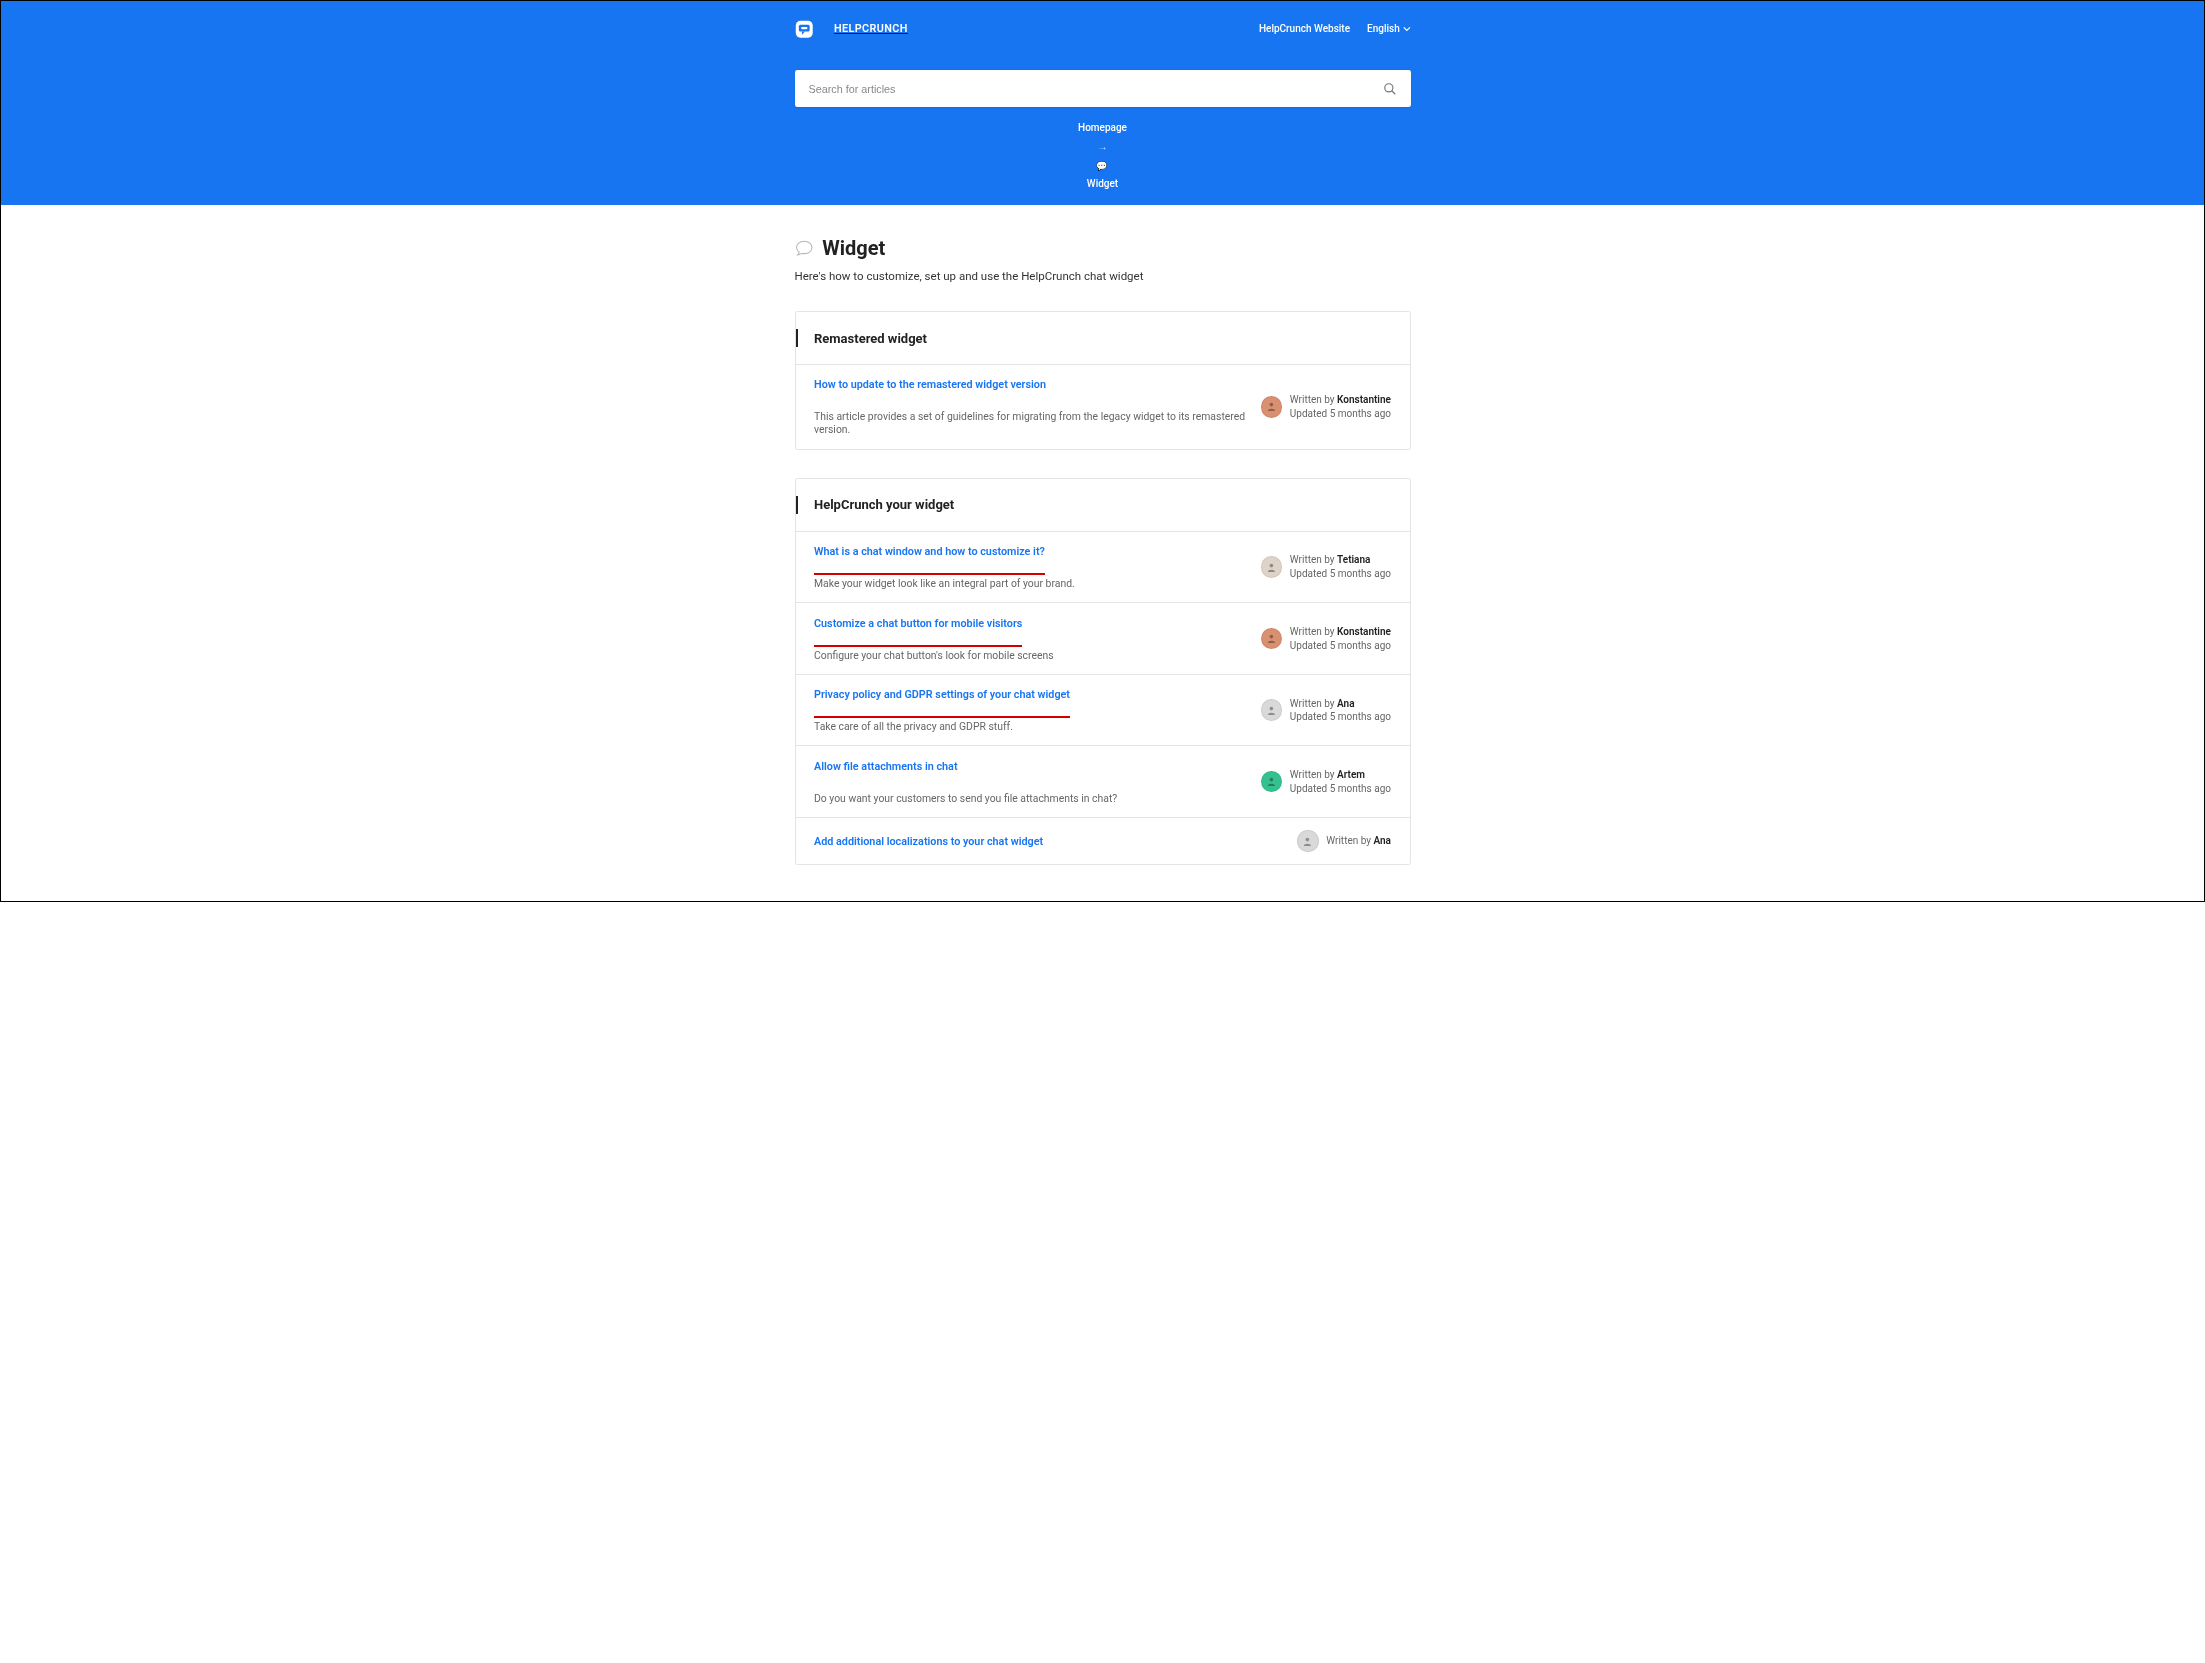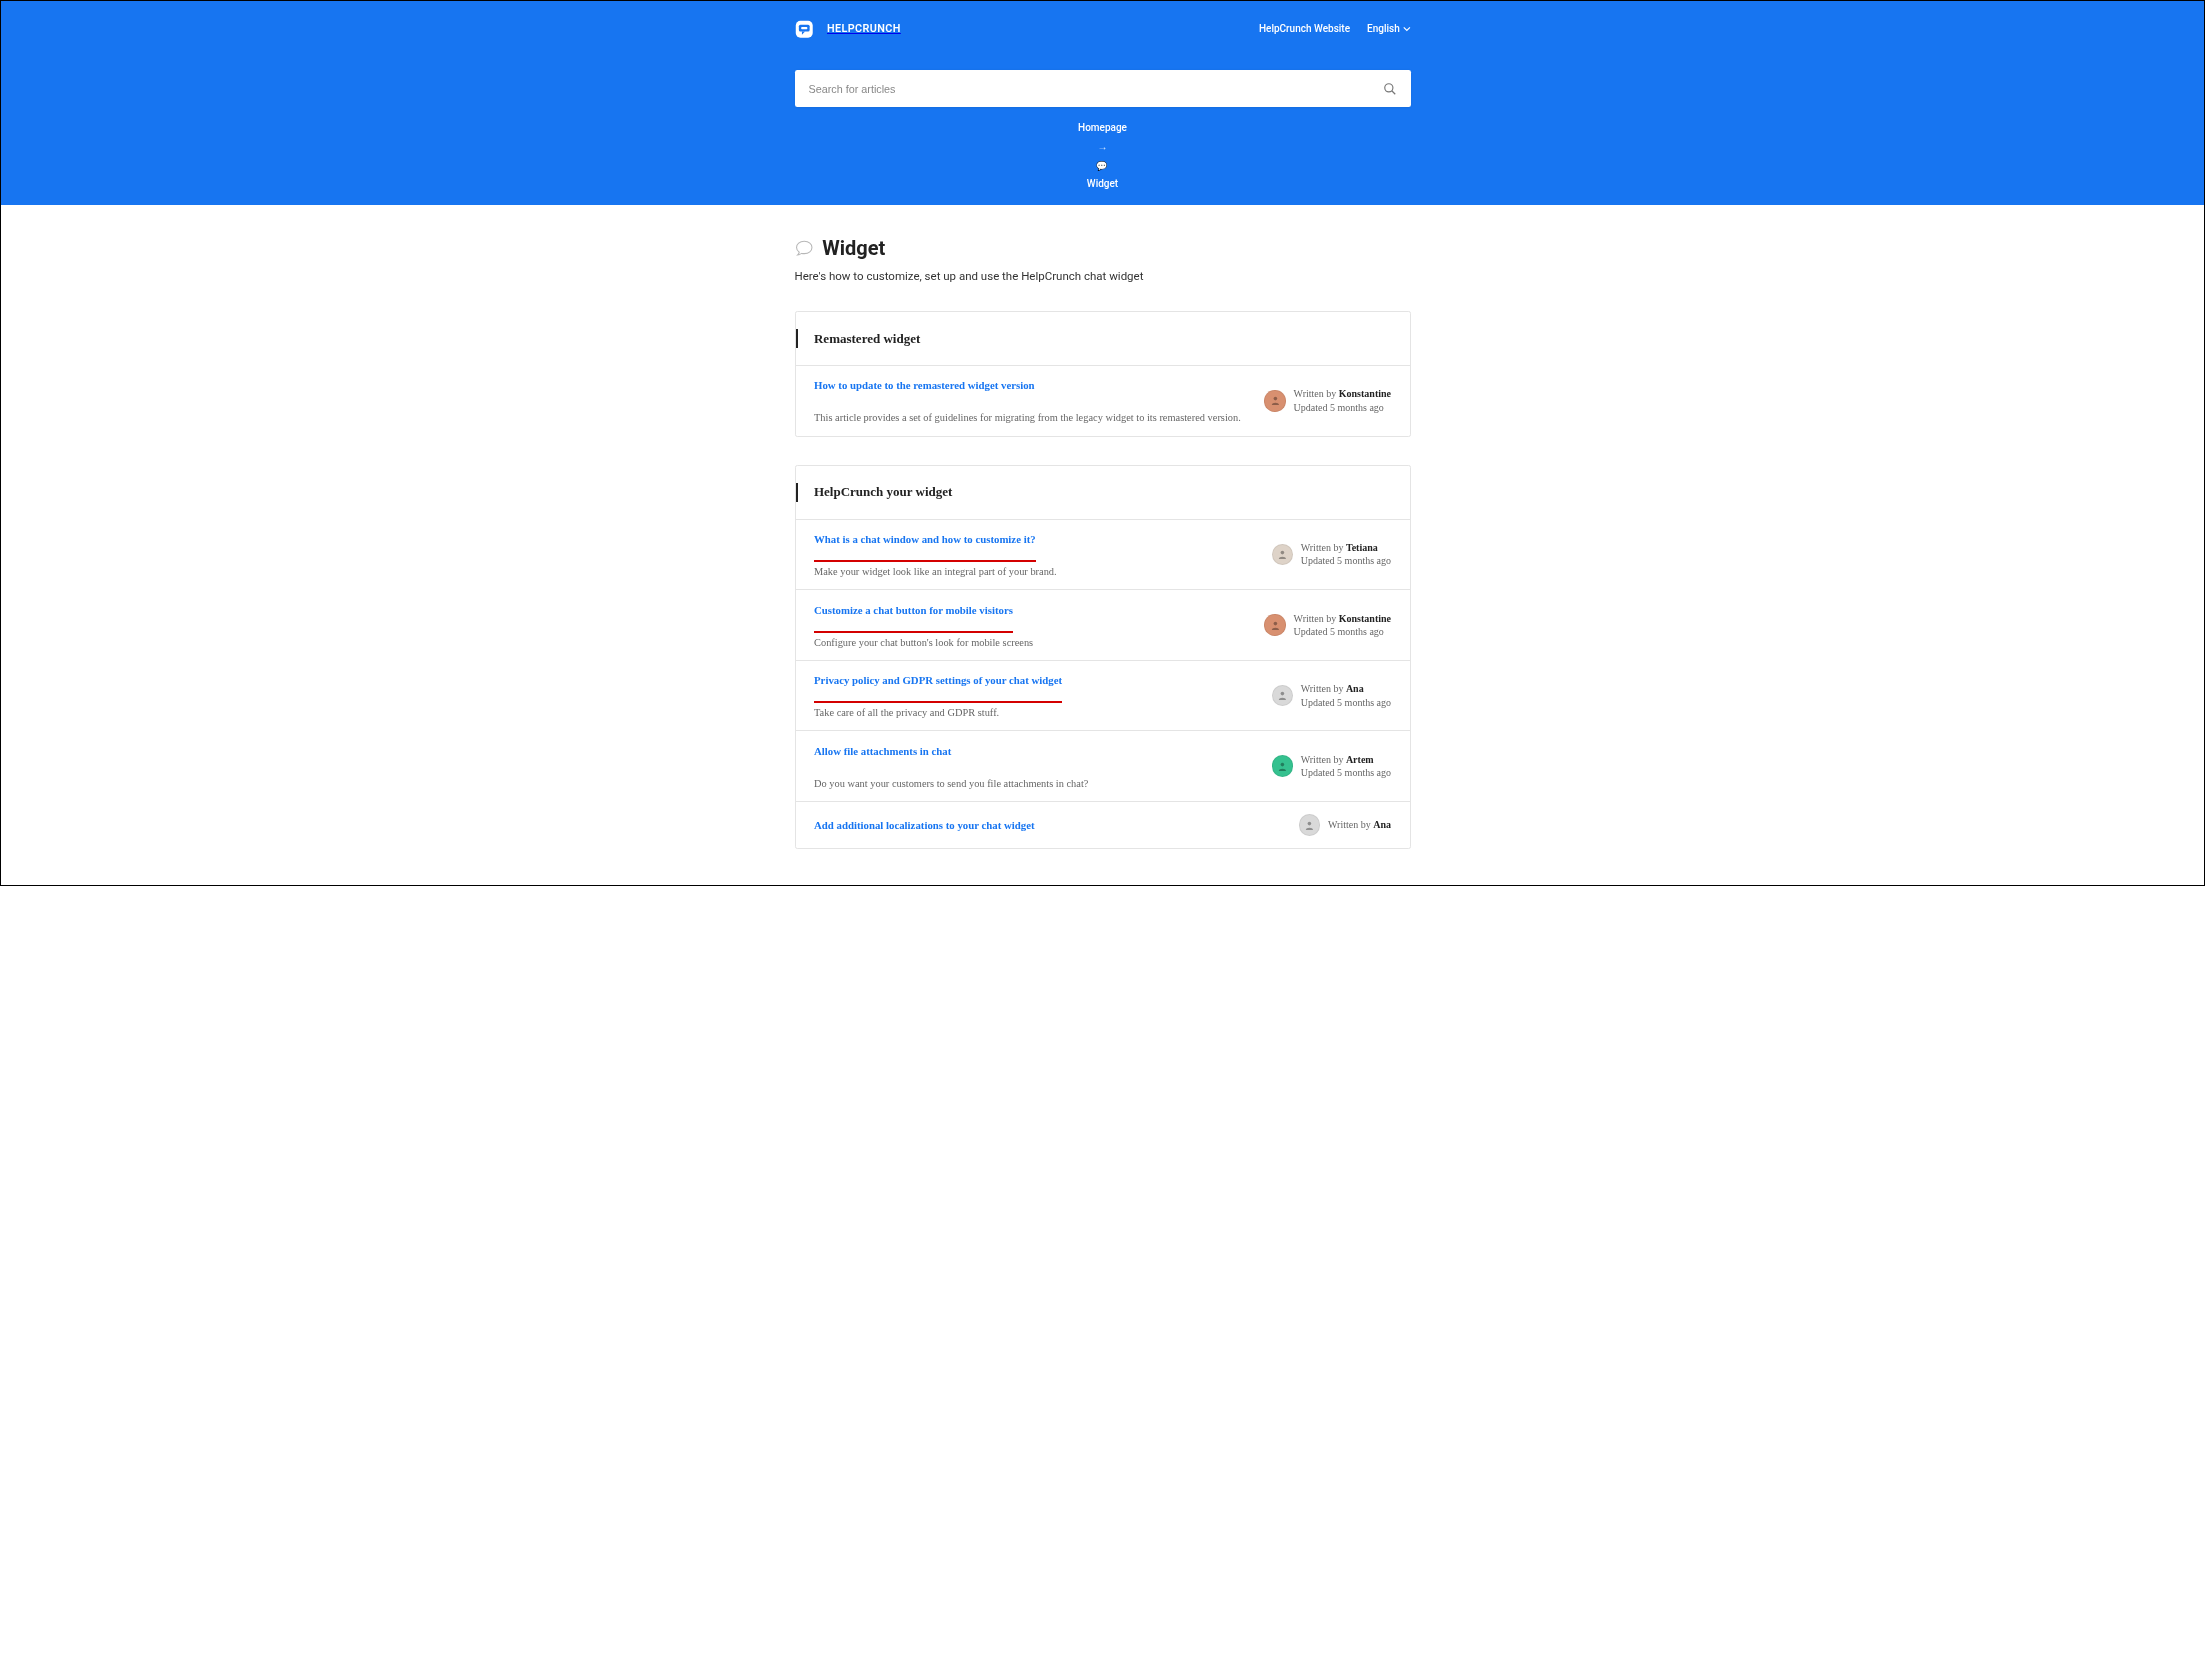--- a/index.html
+++ b/index.html
@@ -1,40 +1,40 @@
 <!DOCTYPE html>
 <html style="font-size:12.3px"><head>
 <meta charset="utf-8">
 <style>
 * { margin: 0; padding: 0; box-sizing: border-box; }
 body { font-family: -apple-system, BlinkMacSystemFont, "Segoe UI", Roboto, Helvetica, Arial, sans-serif; background: #fff; border: 1.5px solid #000; }
 .hero { background: #1775f1; padding: 18.5px 0 15.4px; }
 .container { max-width: 616px; margin: 0 auto; }
 .topbar { display: flex; justify-content: space-between; align-items: center; margin-bottom: 32px; }
-.brand { display: flex; align-items: center; gap: 14px; }
+.brand { display: flex; align-items: center; gap: 21px; }
 .brand-logo { width: 18.5px; height: 18.5px; }
 .brand-text { color: #fff; font-size: 10.8px; font-weight: 600; letter-spacing: 0.4px; }
 .topnav { display: flex; align-items: flex-end; gap: 17px; }
 .topnav a { color: #fff; text-decoration: none; font-size: 10px; font-weight: 500; }
 .lang { display: flex; align-items: center; gap: 3.1px; cursor: pointer; }
 .lang span { color:#fff; font-size:10px; font-weight:500; }
 .search-wrap { display: flex; align-items: center; background:#fff; border-radius:2.3px; height:37px; padding:0 14px; box-shadow:0 0.8px 2.3px rgba(0,0,0,0.08); }
 .search-wrap input { flex:1; border:none; outline:none; font-size:10.8px; color:#333; }
 .search-wrap input::placeholder { color:#888; }
 .search-ic { color:#777; }
 .crumbs { margin-top:15.4px; display:flex; align-items:center; gap:7.7px; font-size:10px; color:#fff; font-weight:500;flex-direction:column; }
 .crumbs a { color:#fff; text-decoration:none; }
 .crumbs .arrow { opacity:.85; }
 .crumbs .chat-ic { font-size:9.2px; }
 .content { padding: 31px 0 0; }
 .page-head { display:flex; align-items:center; gap:9.2px; margin-bottom:9.2px; }
 .page-head .bubble { width:18.5px; height:18.5px; color:#555; opacity:.6; }
 .page-head h1 { font-size:20px; font-weight:700; color:#222; }
 .page-desc { font-size:11.5px; color:#333; margin-bottom:28px; }
-.group { border:0.8px solid #e4e4e4; border-radius:2.3px; margin-bottom:28px;font-family:Liberation Serif, serif; }
+.group { border:0.8px solid #e4e4e4; border-radius:2.3px; margin-bottom:28px; }
 .group-head { padding:18.5px 15.4px; position:relative; border-bottom:0.8px solid #e4e4e4; }
 .group-head:before { content:""; position:absolute; left:0; top:17px; bottom:17px; width:2.3px; background:#222; }
 .group-head h2 { font-size:13px; font-weight:700; color:#222; padding-left:3.1px; }
 .article { display:flex; align-items:center; padding:12.3px 18.5px; border-bottom:0.8px solid #e4e4e4; }
 .article:last-child { border-bottom:none; }
 .article-main { flex:1; min-width:0; }
 .article-title { color:#1775f1; font-size:10.8px; font-weight:600; text-decoration:none; display:inline; }
 .article-desc { color:#666; font-size:10.4px; margin-top:19px; }
 .article-meta { display:flex; align-items:center; gap:7.7px; margin-left:12.3px; flex-shrink:0; }
 .avatar { width:21.5px; height:21.5px; border-radius:50%; display:flex; align-items:center; justify-content:center; font-size:8.5px; font-weight:600; color:#fff; border:0.8px solid rgba(0,0,0,.06); }

